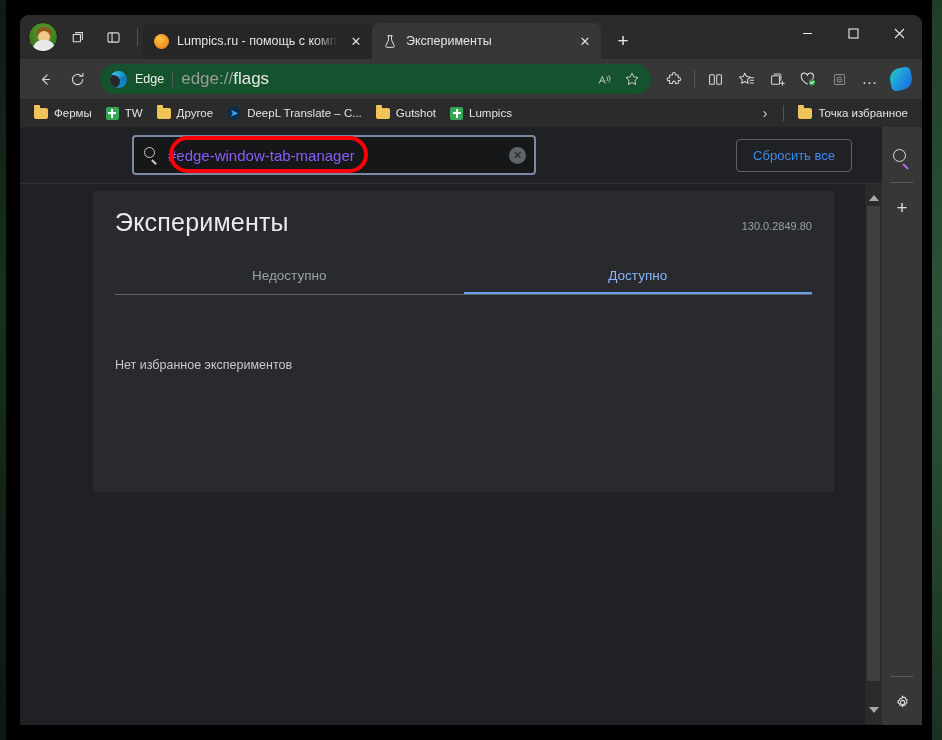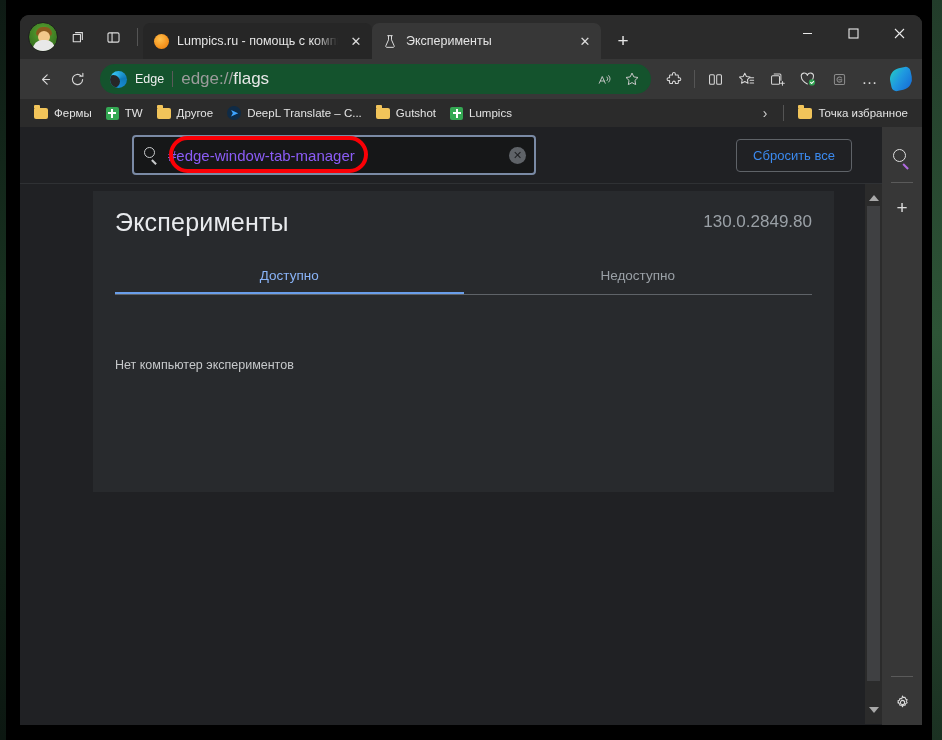--- a/index.html
+++ b/index.html
@@ -237,21 +237,21 @@
   }
 
   .flags-body { position: relative; height: calc(100% - 58px); overflow: hidden; }
   .content-card {
     position: absolute; left: 73px; top: 7px;
     width: 741px; height: 301px;
     background: #282a2d;
   }
   .card-head { display: flex; align-items: flex-end; padding: 17px 22px 0 22px; }
   .flags-title { font-size: 25px; color: #e8eaed; font-weight: 400; letter-spacing: .2px; }
-  .flags-version { margin-left: auto; font-size: 17px; color: #9aa0a6; padding-bottom: 5px; }
+  .flags-version { margin-left: auto; font-size: 11px; color: #9aa0a6; padding-bottom: 5px; }
   .tabs {
     display: flex; margin: 21px 22px 0 22px;
     border-bottom: 1px solid #5f6368;
   }
   .ftab {
     flex: 1 1 0; text-align: center; padding: 10px 0 11px 0;
     font-size: 13.5px; color: #9aa0a6;
   }
   .ftab.sel { color: #8ab4f8; box-shadow: inset 0 -2px 0 0 #6a9eea; }
   .empty-msg {
@@ -505,24 +505,24 @@
           <button class="reset-btn">Сбросить все</button>
         </div>
 
         <div class="flags-body">
           <div class="content-card">
             <div class="card-head">
               <div class="flags-title">Эксперименты</div>
               <div class="flags-version">130.0.2849.80</div>
             </div>
             <div class="tabs">
+              <div class="ftab">Недоступно</div>
               <div class="ftab sel">Доступно</div>
-              <div class="ftab">Недоступно</div>
             </div>
-            <div class="empty-msg">Нет компьютер экспериментов</div>
+            <div class="empty-msg">Нет избранное экспериментов</div>
           </div>
 
           <div class="scrollbar">
             <div class="sb-arrow up">
                 <span class="sb-tri u"></span>
               </div>
             <div class="sb-thumb"></div>
             <div class="sb-arrow down">
                 <span class="sb-tri d"></span>
               </div>

